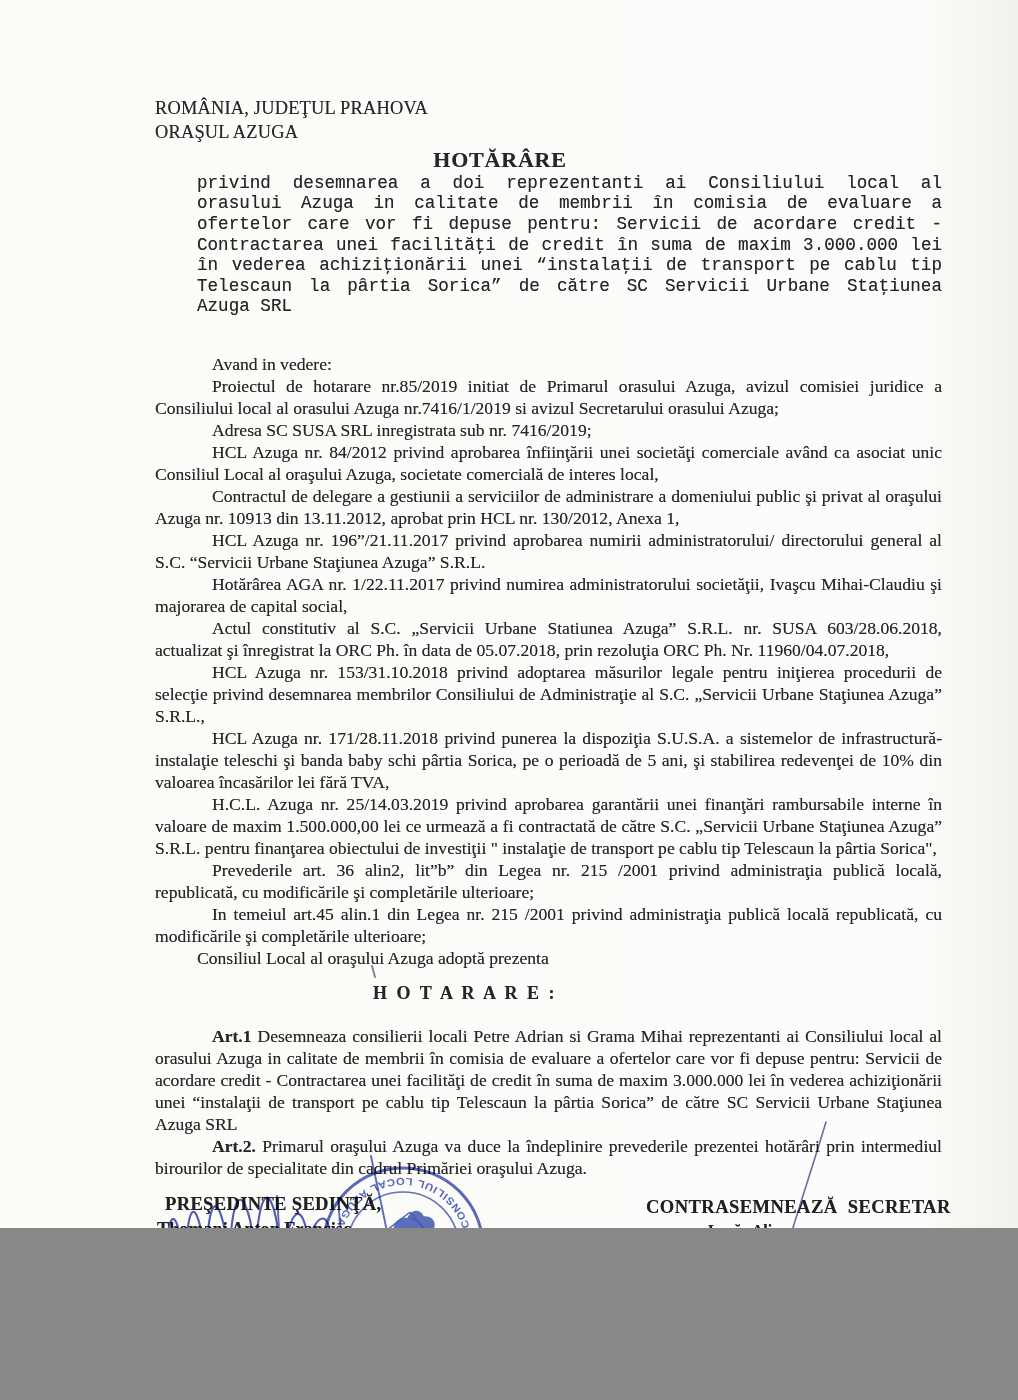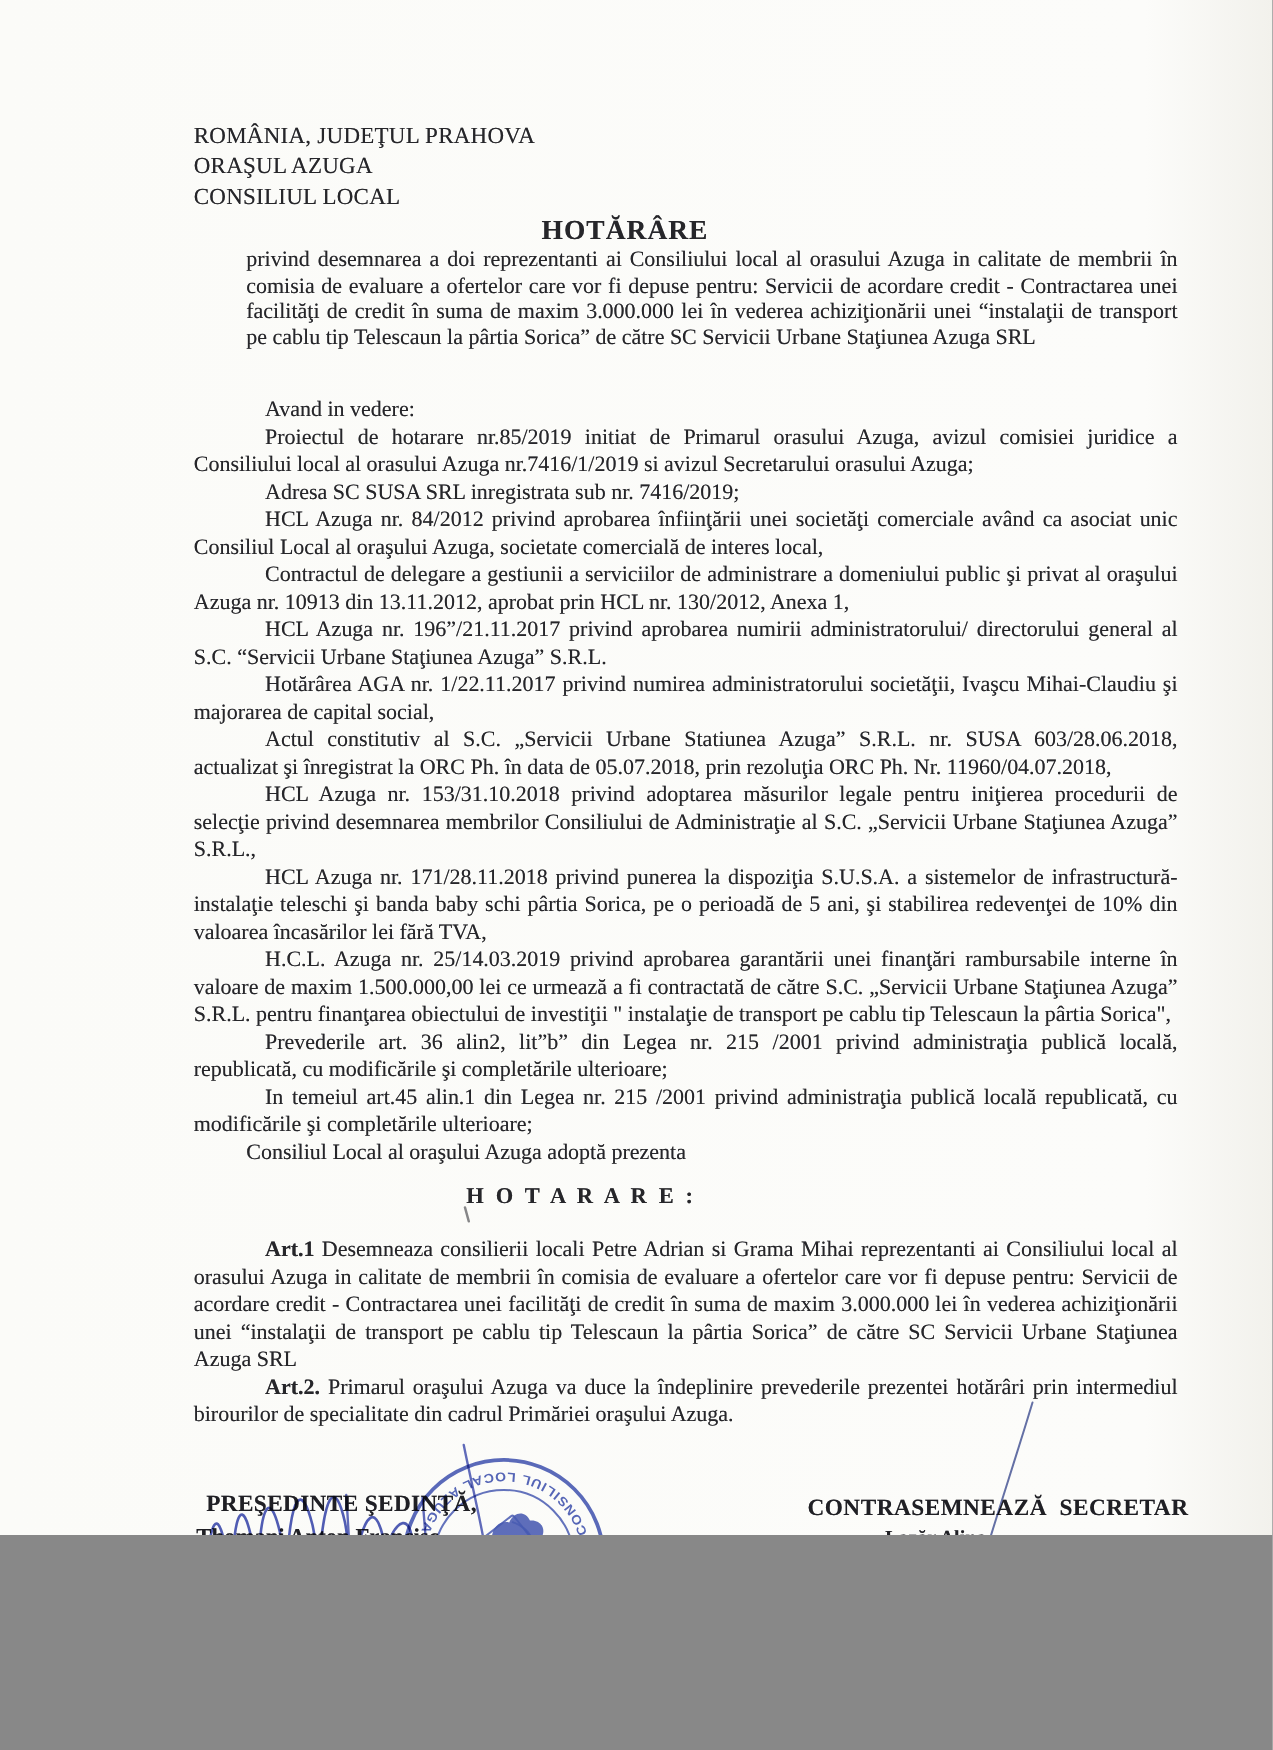--- a/index.html
+++ b/index.html
@@ -17,21 +17,21 @@
     font-size:17.6px;line-height:22px;
     text-shadow:0 0 .4px rgba(40,40,45,.55);
   }
   .issuer-line{font-size:18.4px;line-height:24.4px;letter-spacing:.2px;}
   .doc-title{
     width:690px;margin:3px 0 0 0;text-align:center;
     font-size:22px;font-weight:bold;letter-spacing:.8px;line-height:24px;
   }
   .subtitle{
     margin:1px 0 0 42px;width:745px;
-    text-align:justify;line-height:20.6px;
+    text-align:justify;line-height:20.6px;font-family:Liberation Mono, monospace;
   }
   .preamble-intro{margin:36px 0 0 0;text-indent:57px;}
   p.body{margin:0;text-indent:57px;text-align:justify;}
   .adoption{margin:0;text-indent:42px;font-weight:normal;}
   .decision-heading{
     width:620px;margin:12px 0 20px 0;text-align:center;
     font-size:18px;font-weight:bold;letter-spacing:2.5px;line-height:24px;
   }
   .sig{position:absolute;z-index:1;font-weight:bold;color:#1f1f24;
        text-shadow:0 0 .4px rgba(40,40,45,.55);}
@@ -48,21 +48,20 @@
 </style>
 </head>
 <body>
 
 <div class="page">
 
   <div class="content">
     <div>
       <div class="issuer-line">ROMÂNIA, JUDEŢUL PRAHOVA</div>
       <div class="issuer-line">ORAŞUL AZUGA</div>
-      <div class="issuer-line">CONSILIUL LOCAL</div>
     </div>
 
     <h1 class="doc-title">HOTĂRÂRE</h1>
 
     <p class="subtitle">privind desemnarea a doi  reprezentanti ai Consiliului local al orasului Azuga in calitate de membrii în comisia de evaluare a ofertelor care vor fi depuse pentru: Servicii de acordare credit - Contractarea unei facilităţi de credit în suma de maxim 3.000.000 lei în vederea achiziţionării unei “instalaţii de transport pe cablu tip Telescaun la pârtia Sorica” de către SC Servicii Urbane Staţiunea Azuga SRL</p>
 
     <p class="preamble-intro">Avand in vedere:</p>
     <p class="body">Proiectul de hotarare nr.85/2019 initiat de Primarul orasului Azuga, avizul comisiei juridice a Consiliului local al orasului Azuga nr.7416/1/2019 si avizul Secretarului orasului Azuga;</p>
     <p class="body">Adresa SC SUSA SRL inregistrata sub nr. 7416/2019;</p>
     <p class="body">HCL Azuga nr. 84/2012 privind aprobarea înfiinţării unei societăţi comerciale având ca asociat unic Consiliul Local al oraşului Azuga, societate comercială de interes local,</p>

